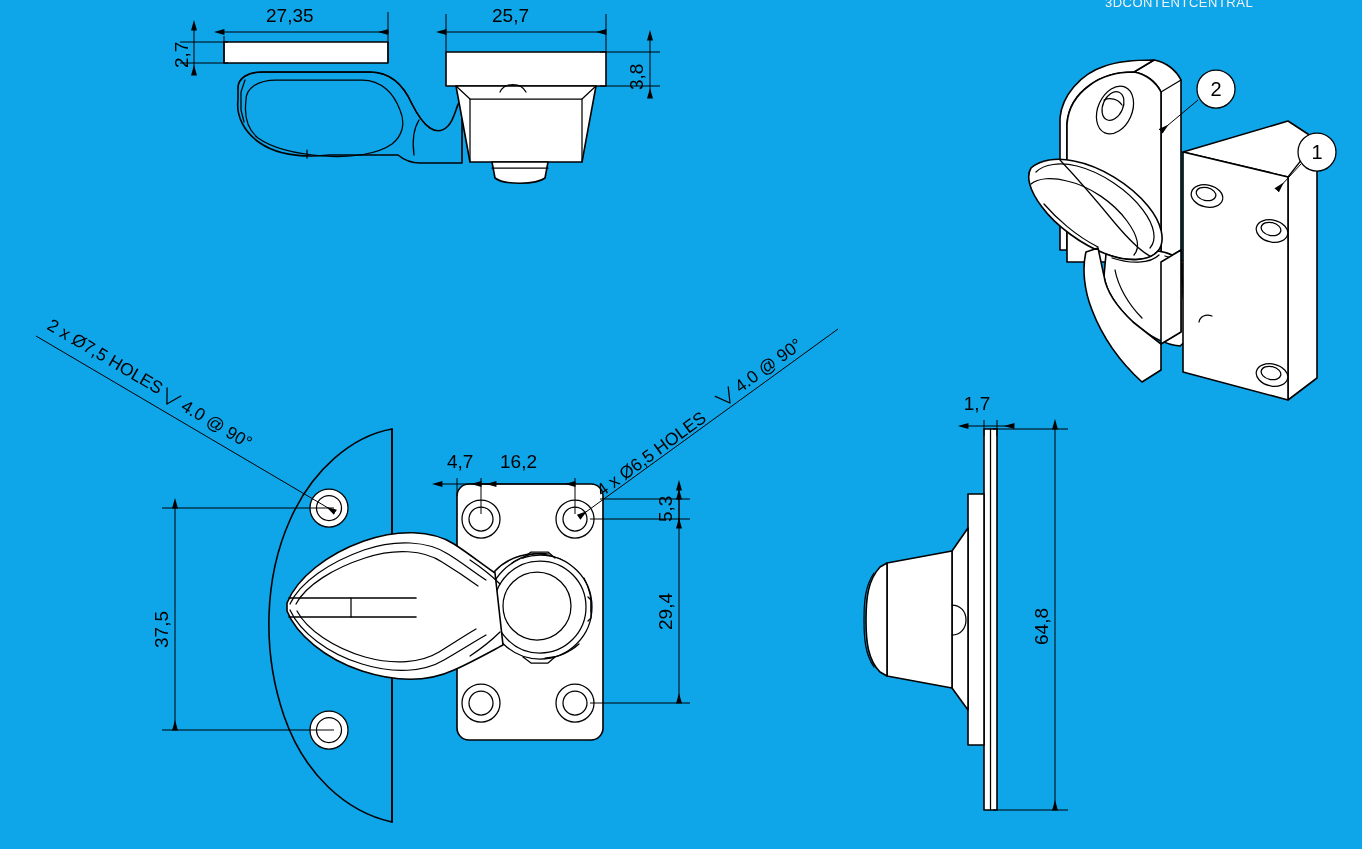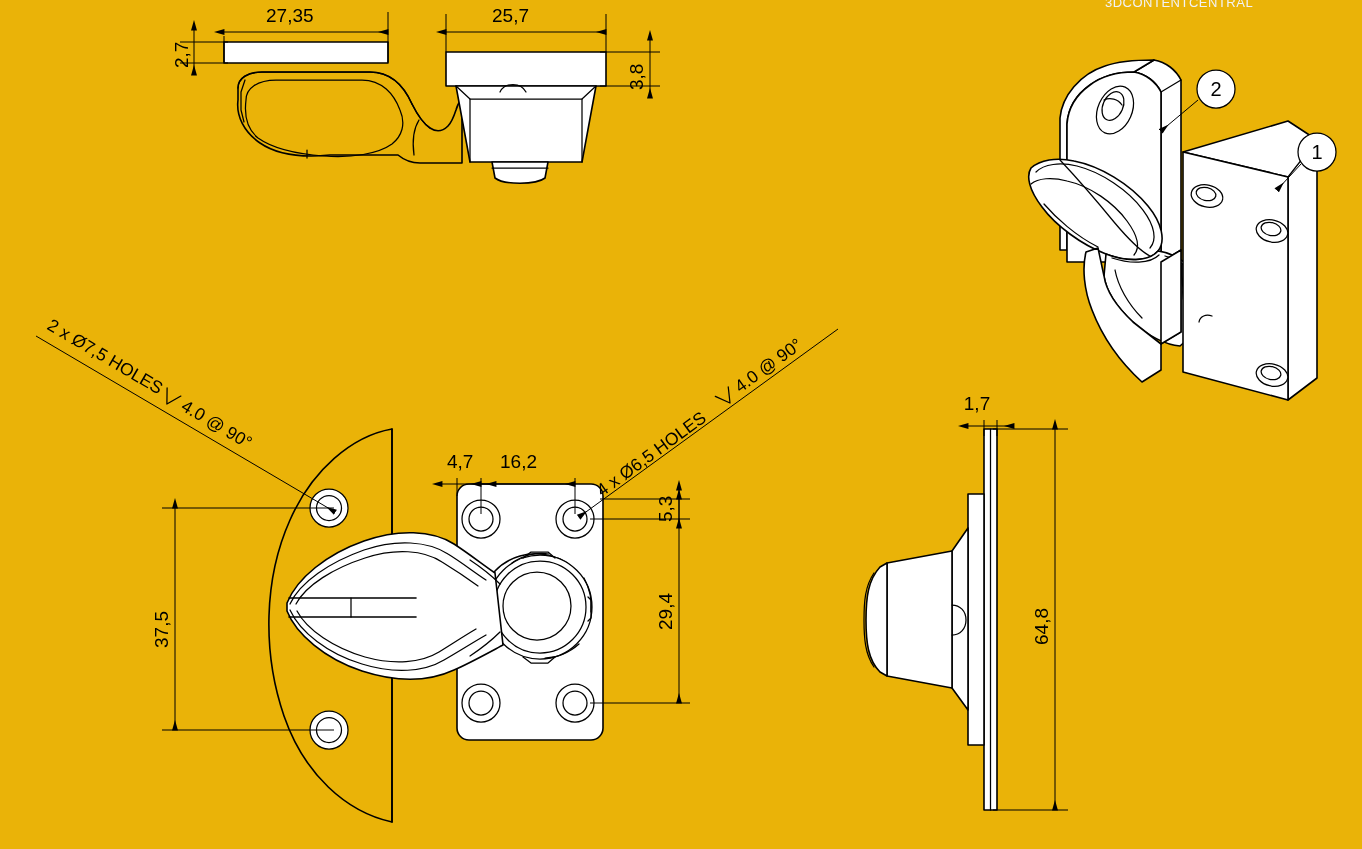--- a/index.html
+++ b/index.html
@@ -8,21 +8,21 @@
     padding: 0;
     background: #ffffff;
   }
   body {
     font-family: "Liberation Sans", sans-serif;
   }
   #sheet {
     position: relative;
     width: 1362px;
     height: 849px;
-    background: #eab308;
+    background: #0ea5e9;
     overflow: hidden;
   }
   #sheet svg {
     position: absolute;
     top: 0;
     left: 0;
     display: block;
   }
   .ln   { fill: none; stroke: #000000; stroke-width: 1.6; stroke-linecap: round; stroke-linejoin: round; }
   .thin { fill: none; stroke: #000000; stroke-width: 1.0; stroke-linecap: butt; }

